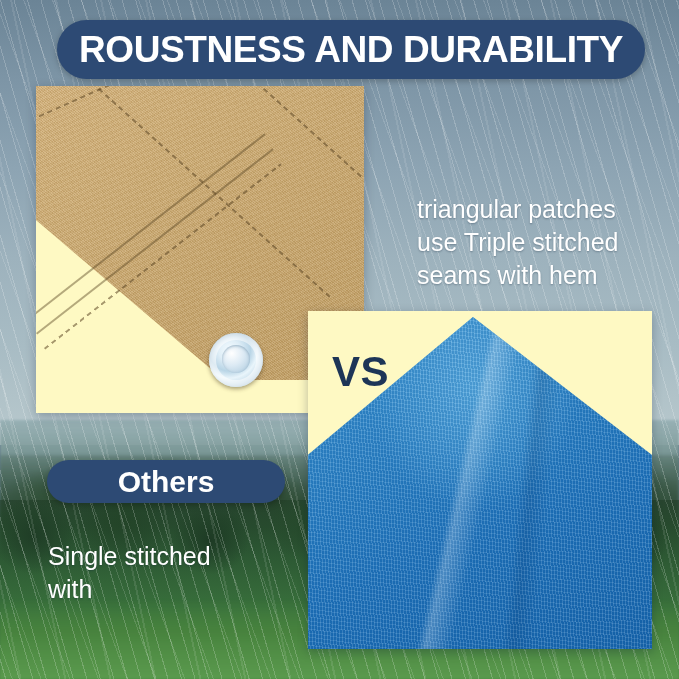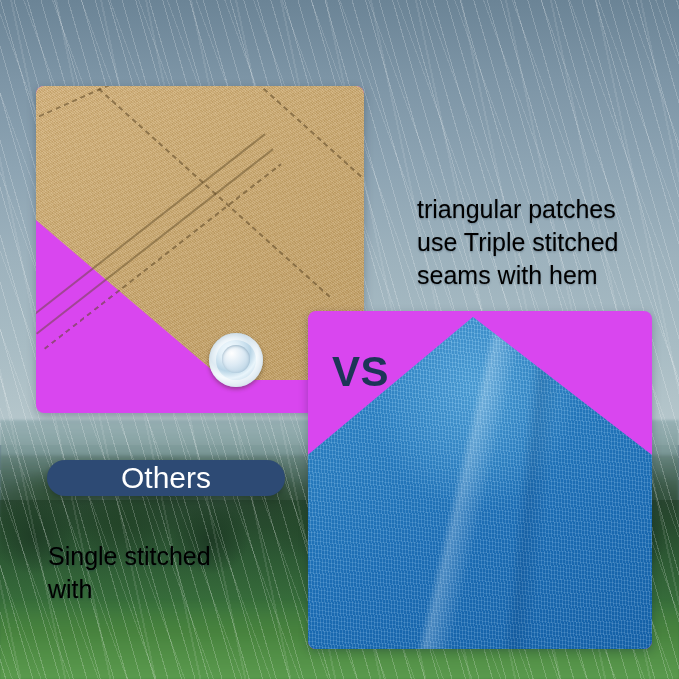--- a/index.html
+++ b/index.html
@@ -136,43 +136,43 @@
     top: 120px;
     width: 240px;
     height: 44px;
     font-size: 30px;
     font-weight: bold;
   }
   #others-badge {
     left: 47px;
     top: 460px;
     width: 238px;
-    height: 36px;
+    height: 43px;
     font-size: 30px;
-    font-weight: normal;
+    font-weight: bold;
   }
 
   
   .body-copy {
     position: absolute;
-    color: #000000;
+    color: #ffffff;
     font-size: 25px;
     font-weight: normal;
     line-height: 1.32;
     text-shadow: 0 1px 2px rgba(20,40,60,0.35);
     white-space: pre-line;
   }
   #ez-copy { left: 417px; top: 193px; width: 245px; }
   #others-copy { left: 48px; top: 540px; width: 250px; }
 
   
   .card {
     position: absolute;
-    background: #d946ef;
-    border-radius: 8px;
+    background: #fef9c3;
+    border-radius: 0;
     overflow: hidden;
     box-shadow: 0 3px 10px rgba(10,25,45,0.28);
   }
   #card-tan {
     left: 36px;
     top: 86px;
     width: 328px;
     height: 327px;
   }
   #card-blue {
@@ -277,20 +277,21 @@
 
   <div class="bg-sky"></div>
   <div class="bg-hills"></div>
   <div class="bg-far-trees"></div>
   <div class="bg-near-trees"></div>
   <div class="bg-grass"></div>
   <div class="rain"></div>
   <div class="rain b"></div>
   <div class="rain c"></div>
 
+  <div class="pill" id="title-banner">ROUSTNESS AND DURABILITY</div>
 
   <div class="card" id="card-tan">
     <div class="tan-wrap">
       <div class="tan-sheet"></div>
 
       <div class="seam" style="left:-8px; top:232px; width:300px; height:2px; transform: rotate(-38deg);"></div>
       <div class="seam" style="left:0px; top:247px; width:300px; height:2px; transform: rotate(-38deg);"></div>
       <div class="seam dash" style="left:8px; top:262px; width:300px; height:2px; transform: rotate(-38deg);"></div>
 
       <div class="seam dash" style="left:50px; top:-10px; width:330px; height:2px; transform: rotate(42deg);"></div>

